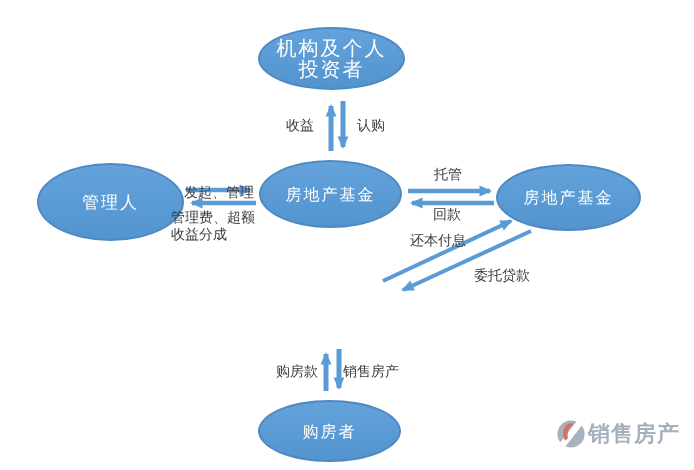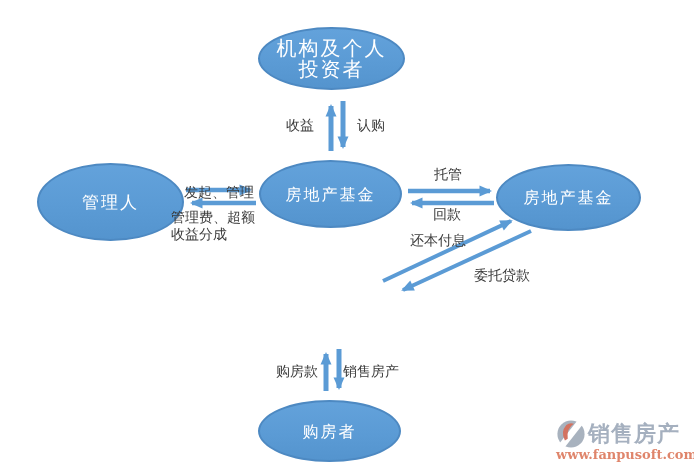--- a/index.html
+++ b/index.html
@@ -106,16 +106,15 @@
 
   <div class="watermark">
     <div class="wm-row">
       <svg width="30" height="30" viewBox="0 0 32 32">
         <circle cx="16" cy="16" r="14.5" fill="#9aa5b3"></circle>
         <rect x="12.5" y="-6" width="7" height="44" fill="#ffffff" transform="rotate(38 16 16)"></rect>
         <path d="M9.5,23 Q4.5,14 11,6.5 Q14.5,3.5 19,5 Q11,10 12.5,21 Z" fill="#cc5a45"></path>
       </svg>
       <span class="wm-brand">销售房产</span>
     </div>
-    <div class="wm-url">www.fanpusoft.com</div>
   </div>
 
 </div>
 
 </body></html>

